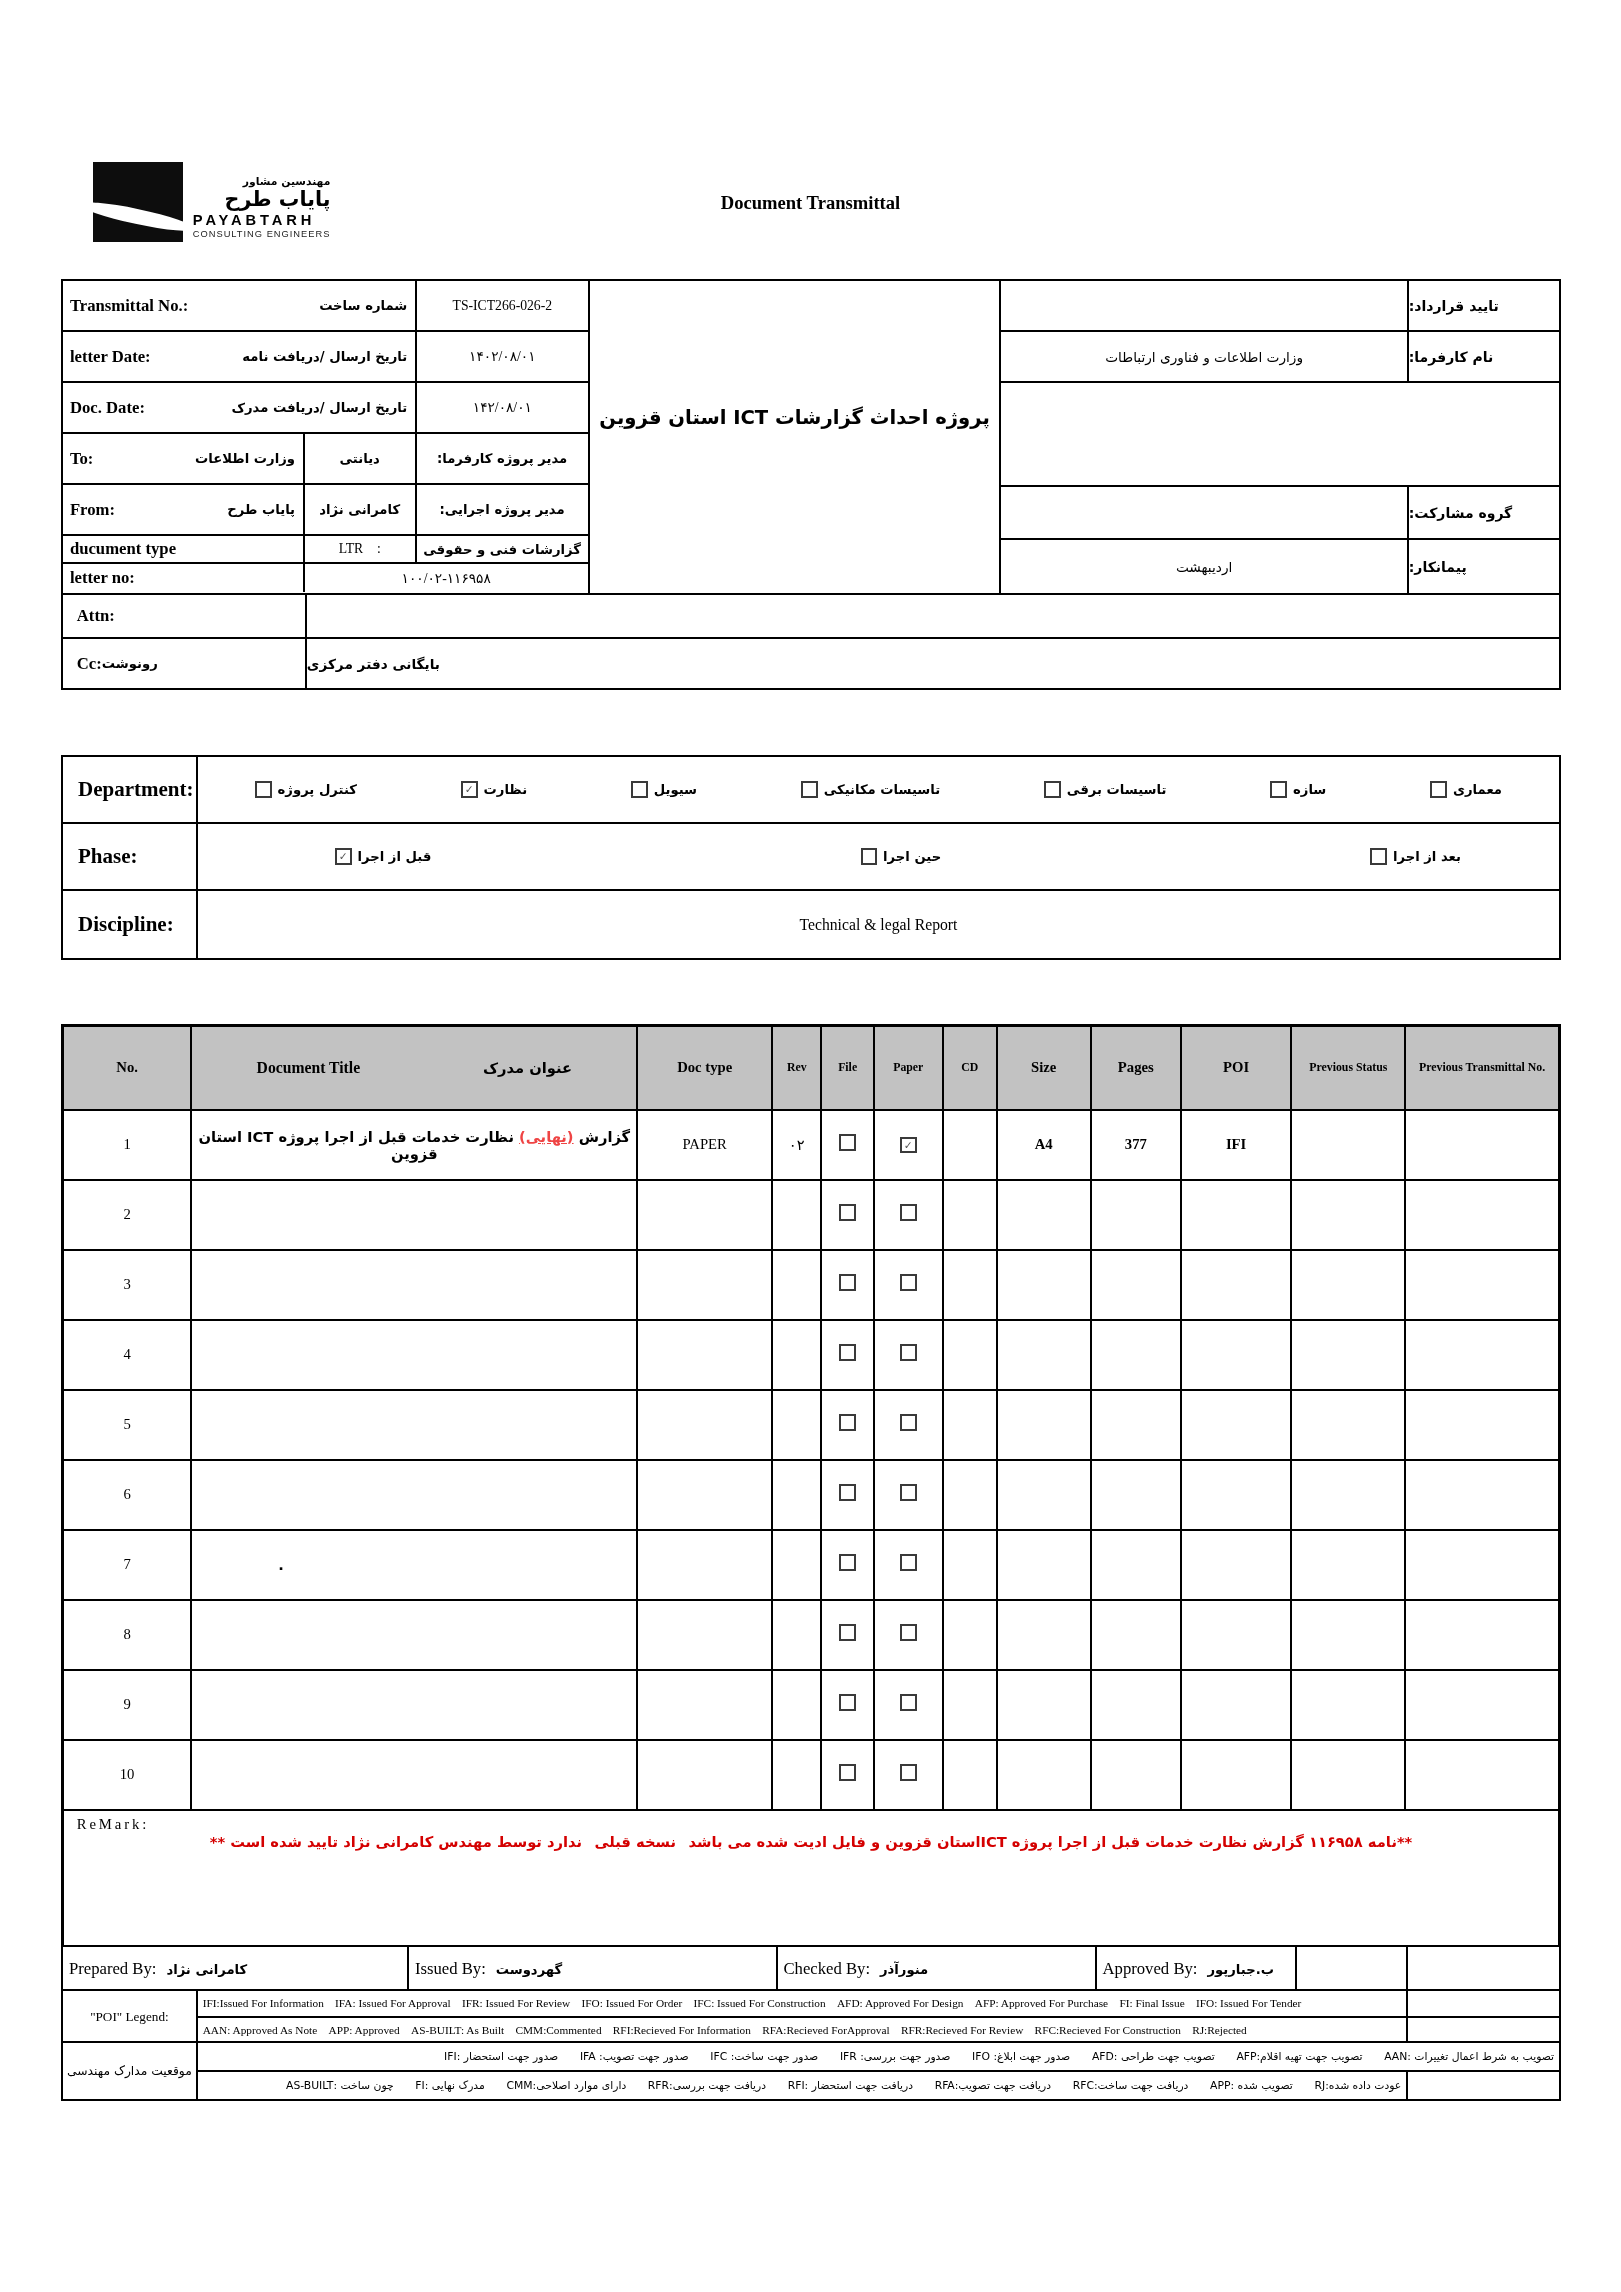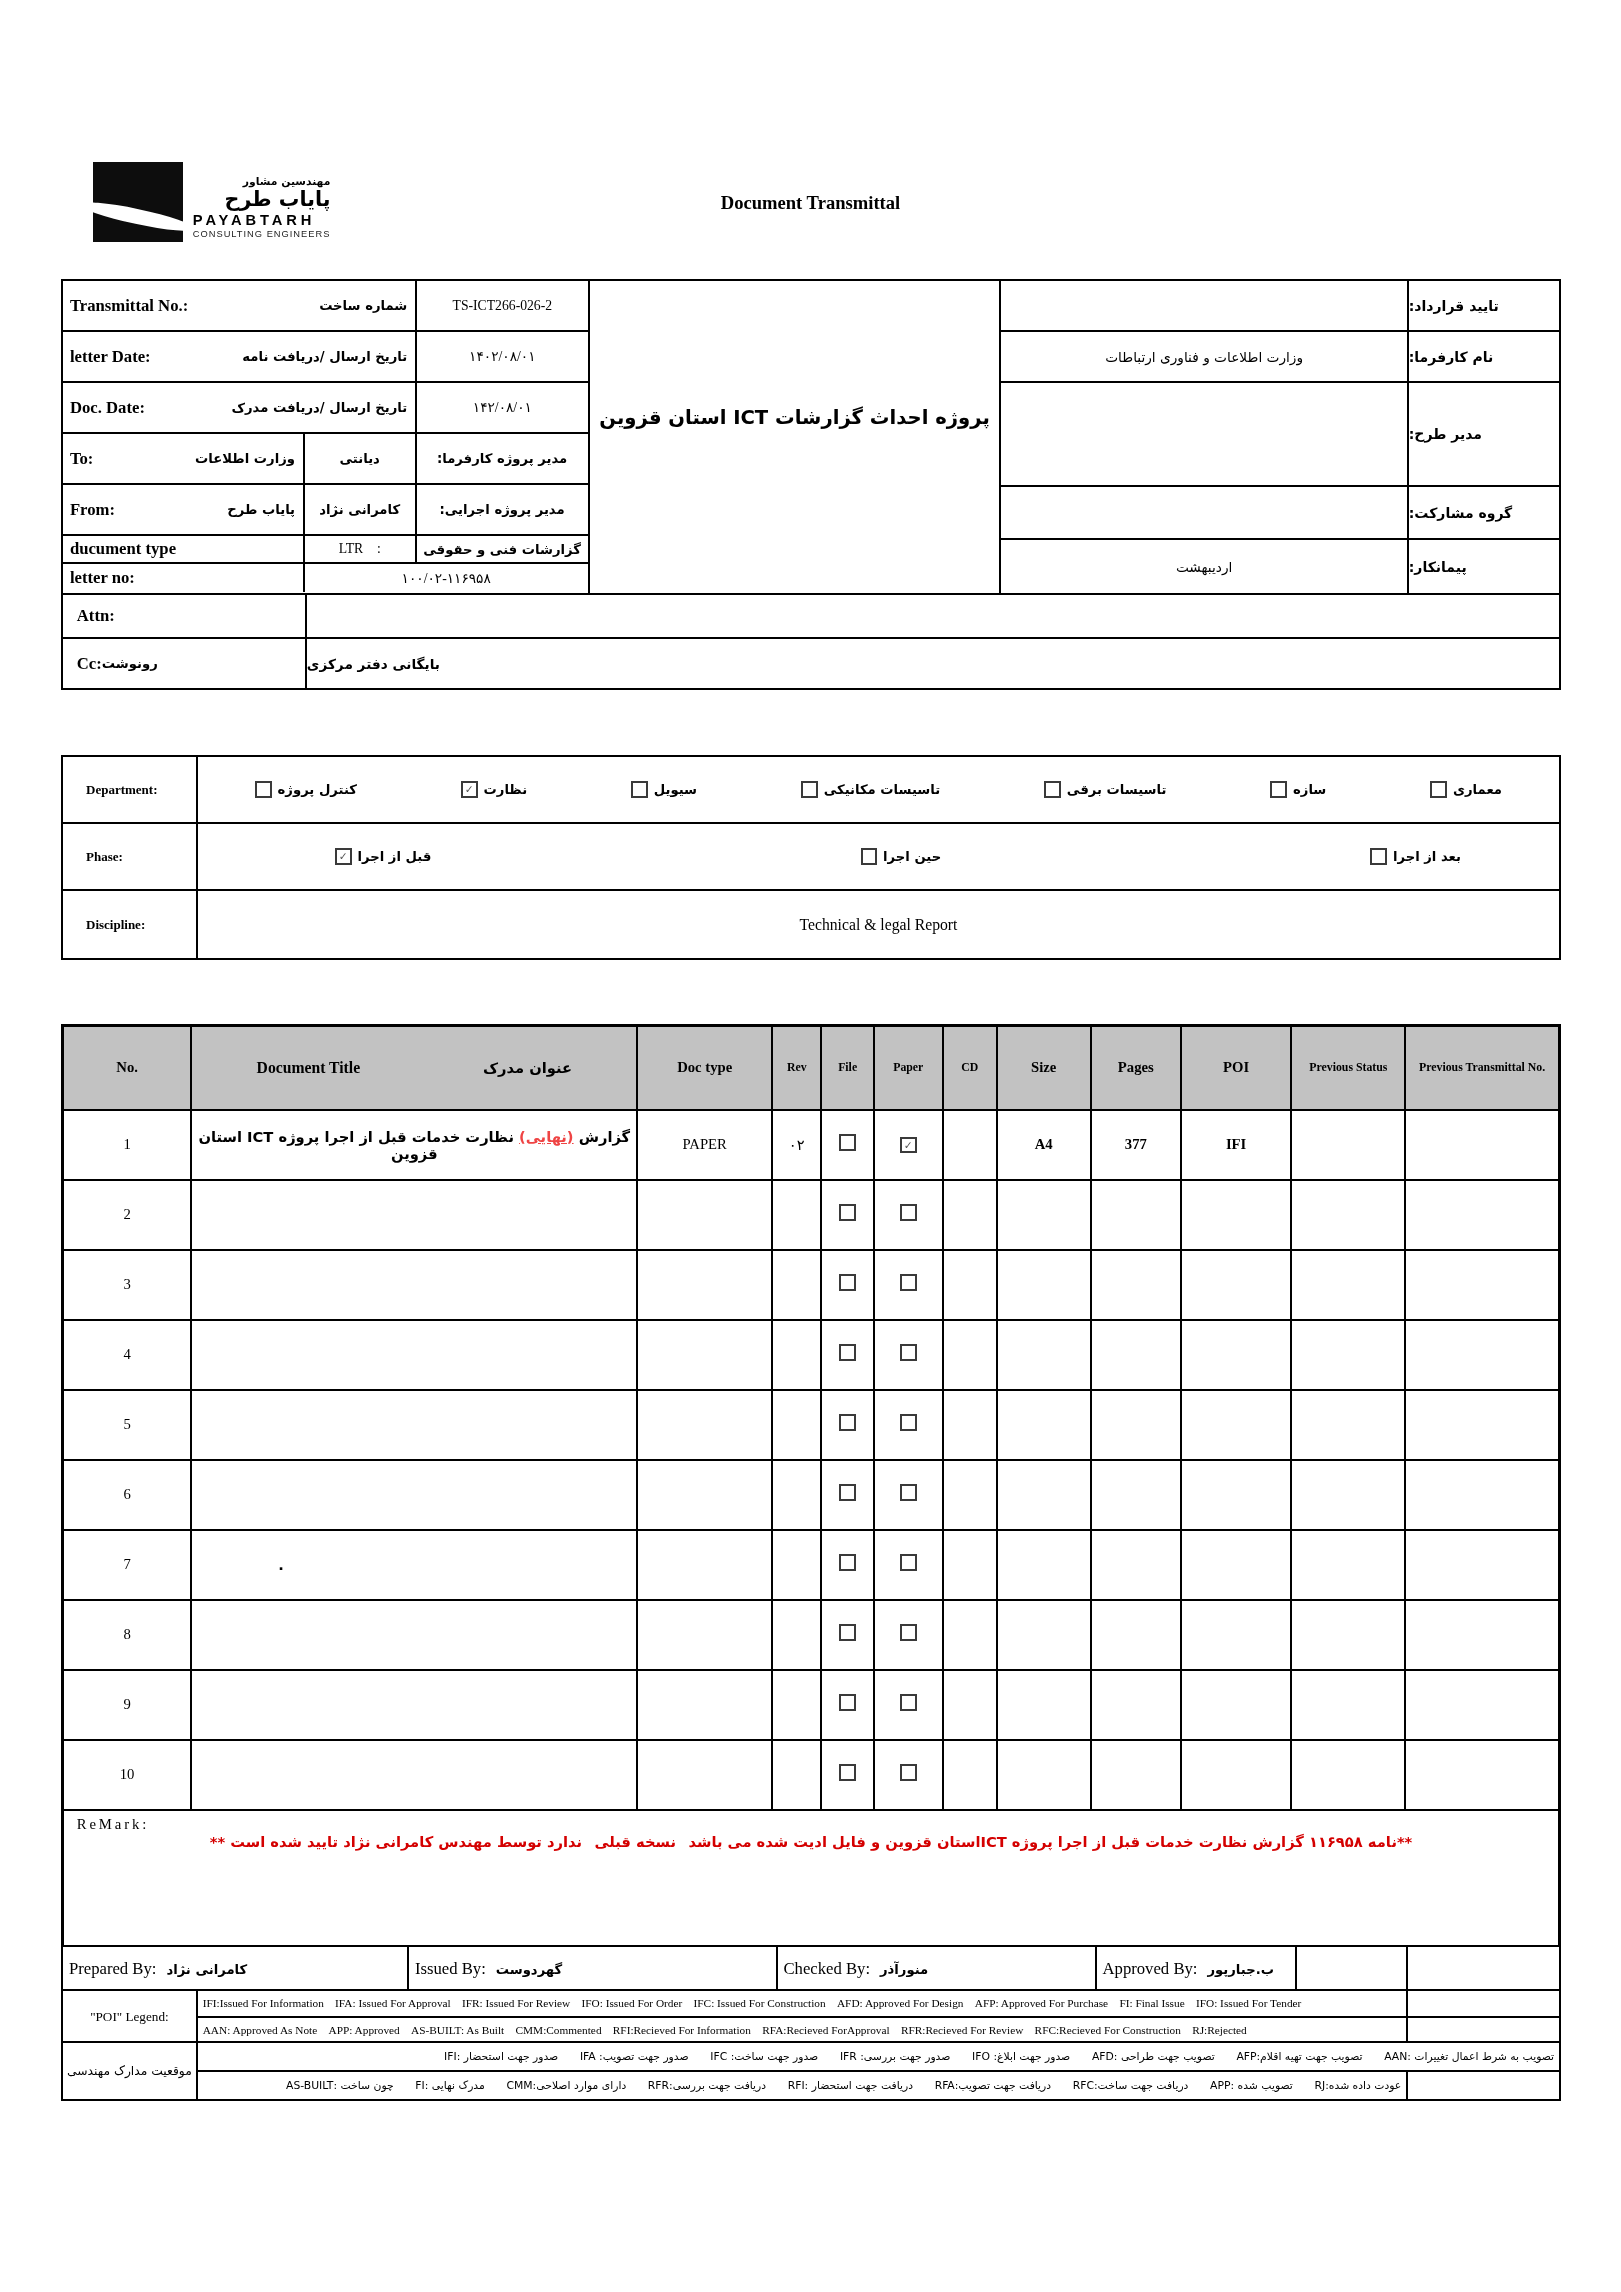--- a/index.html
+++ b/index.html
@@ -50,21 +50,21 @@
             align-items:center;padding-left:6.9px;}
   .cc-val{flex:1;display:flex;align-items:center;justify-content:flex-end;padding-right:67px;
           font-size:13.7px;font-weight:bold;direction:rtl;}
 
   
   .class-table{position:absolute;top:755px;left:61px;width:1500px;border:2.9px solid #000;
                box-sizing:border-box;}
   .crow{display:flex;height:67px;border-bottom:2px solid #000;box-sizing:border-box;}
   .crow:last-child{border-bottom:none;}
   .clab{width:9.02%;border-right:2px solid #000;box-sizing:border-box;display:flex;
-        align-items:center;padding-left:23px;font-size:13px;font-weight:bold;}
+        align-items:center;padding-left:15px;font-size:21px;font-weight:bold;}
   .copt{flex:1;display:flex;align-items:center;direction:rtl;justify-content:space-between;
         padding:0 57px 0 57px;box-sizing:border-box;}
   .copt.phase{padding:0 98px 0 137px;}
   .chk-item{display:inline-flex;direction:ltr;align-items:center;gap:5.9px;}
   .chk-item .lbl{font-size:13.2px;font-weight:bold;direction:rtl;}
   .cbx{display:inline-block;width:12.7px;height:12.7px;border:2px solid #3a3a3a;background:#fff;
        font-size:10.8px;line-height:12.7px;text-align:center;color:#555;flex:none;}
   .disc-val{flex:1;display:flex;align-items:center;justify-content:center;font-size:15.7px;}
 
   
@@ -182,21 +182,20 @@
         <div class="irow h52">
           <div class="cell rv fa"></div>
           <div class="cell rl fa">تایید قرارداد:</div>
         </div>
         <div class="irow h52">
           <div class="cell rv fa">وزارت اطلاعات و فناوری ارتباطات</div>
           <div class="cell rl fa">نام کارفرما:</div>
         </div>
         <div class="irow h106">
           <div class="cell rv fa"></div>
-          <div class="cell rl fa">مدیر طرح:</div>
         </div>
         <div class="irow h54">
           <div class="cell rv fa"></div>
           <div class="cell rl fa">گروه مشارکت:</div>
         </div>
         <div class="irow h54">
           <div class="cell rv fa">اردیبهشت</div>
           <div class="cell rl fa">پیمانکار:</div>
         </div>
       </div>

